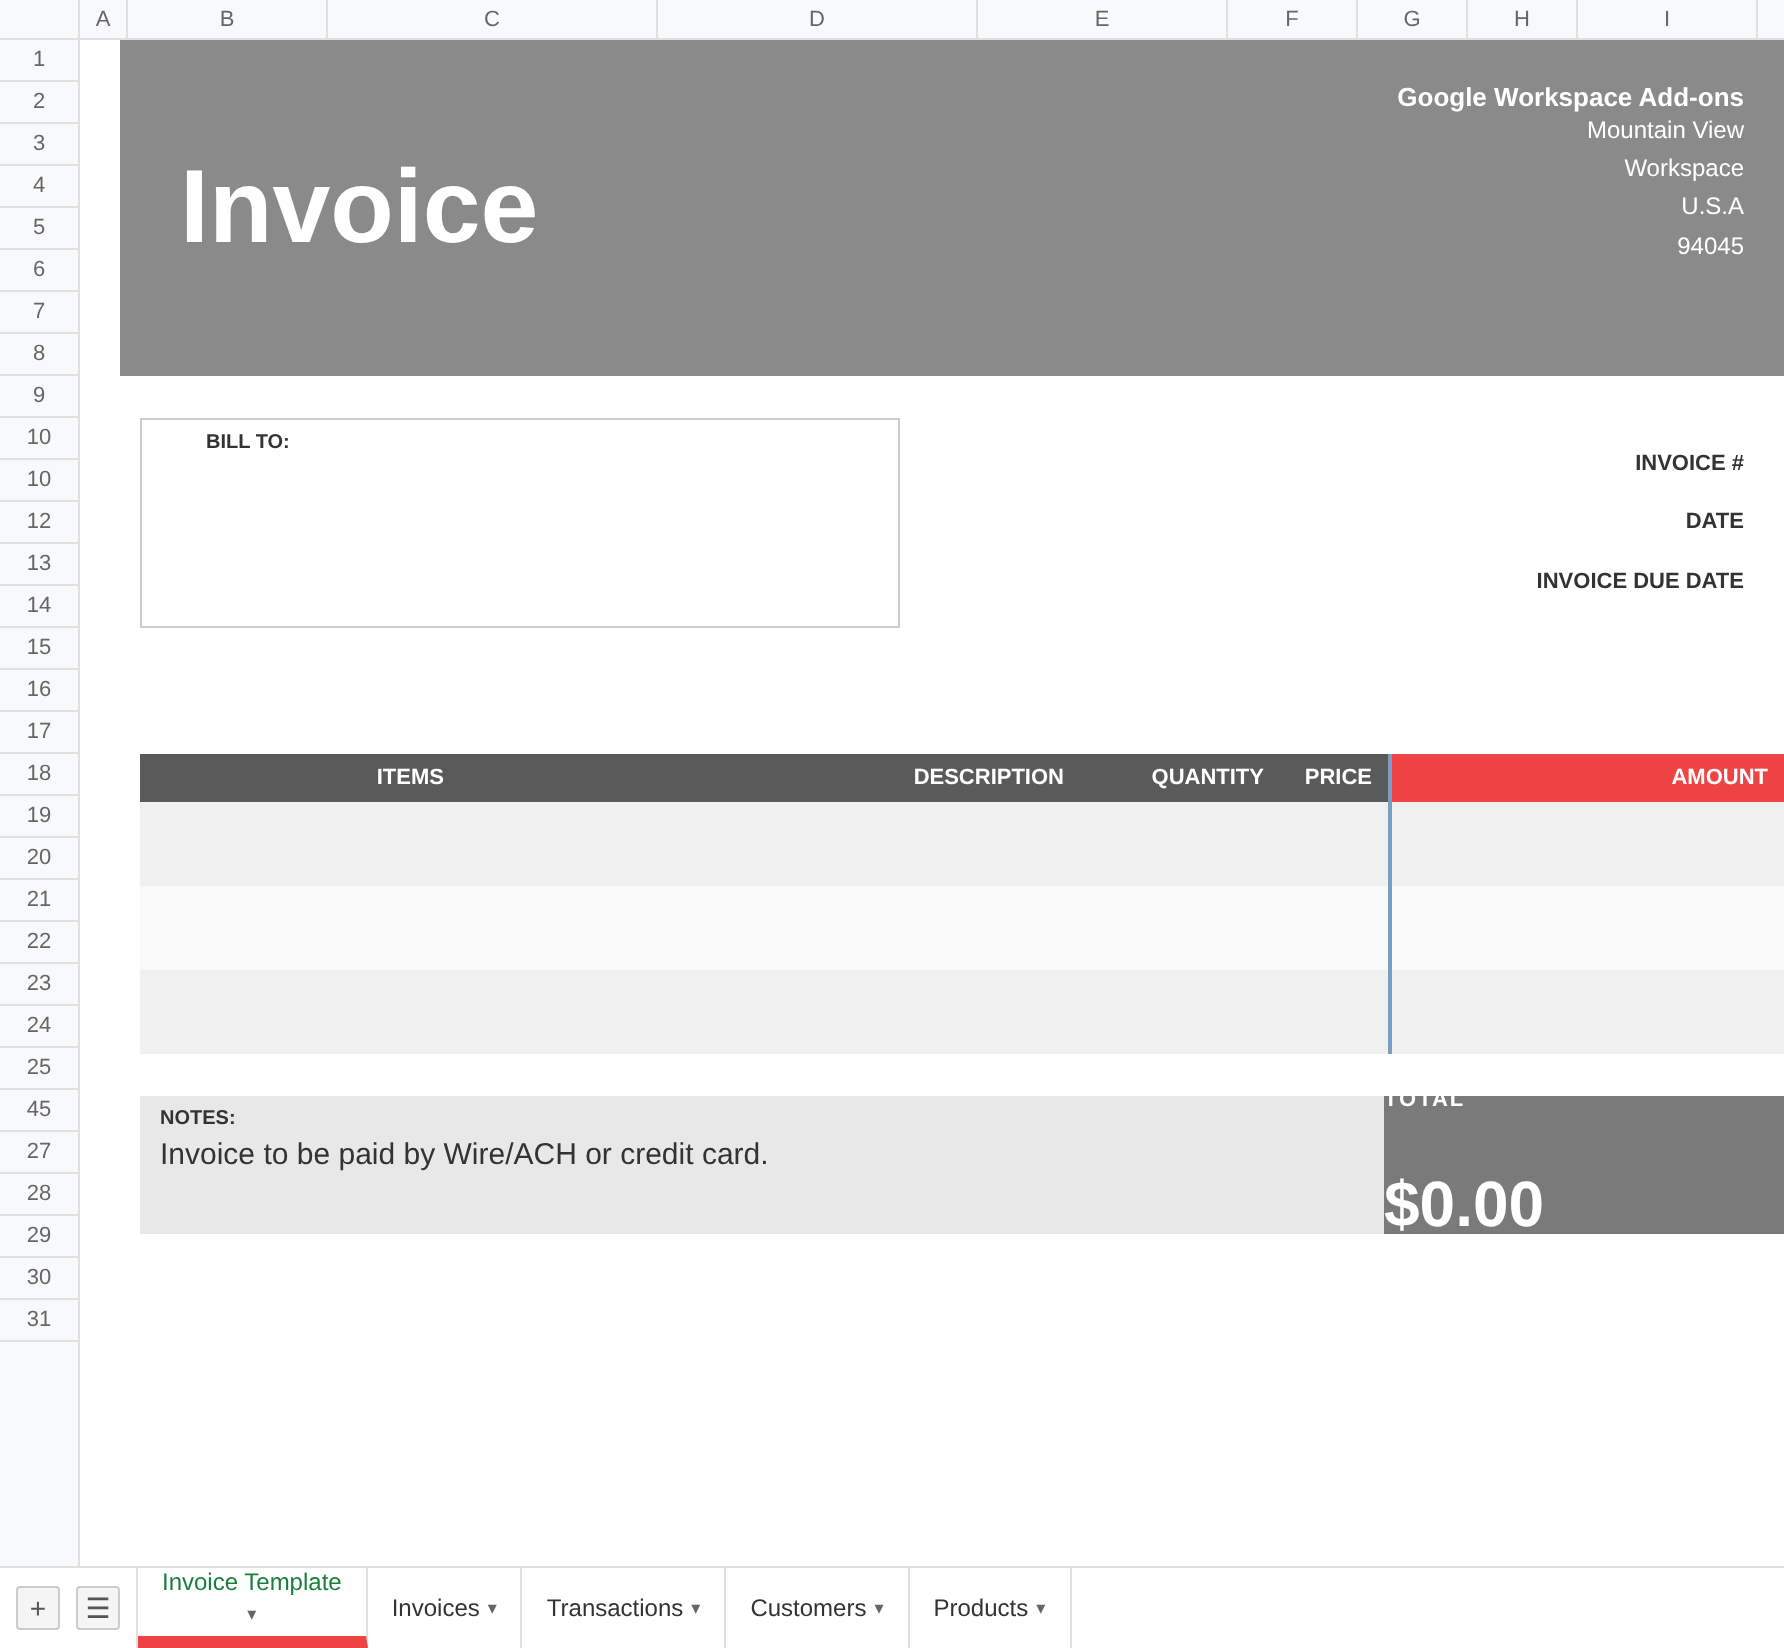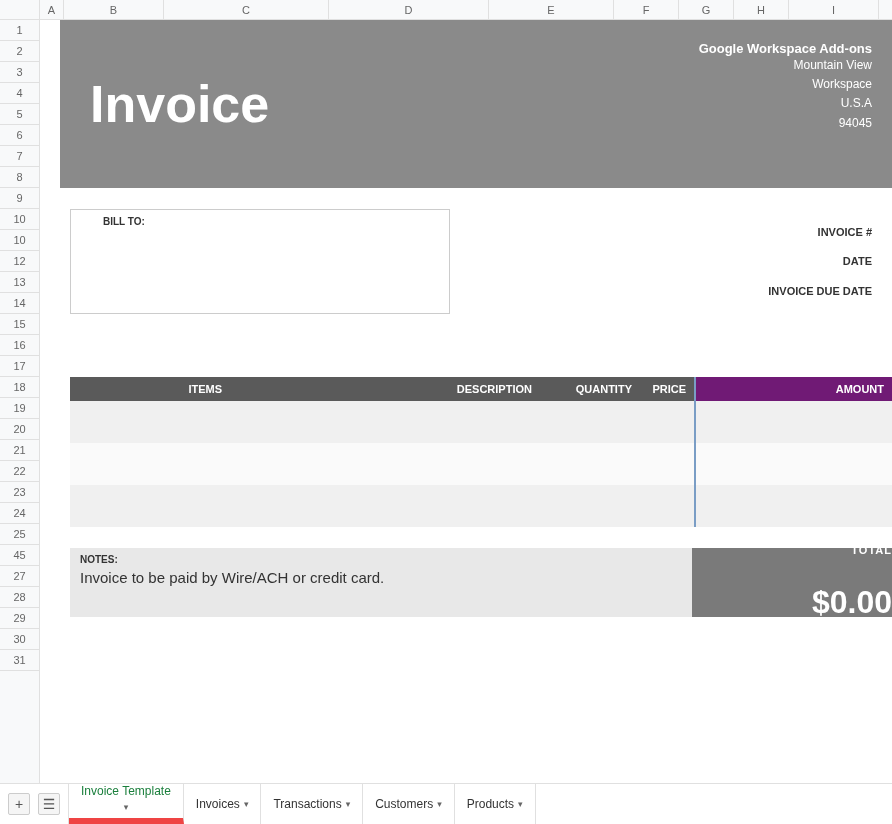--- a/index.html
+++ b/index.html
@@ -203,21 +203,21 @@
       padding: 6px 8px;
       text-align: right;
       border: none;
     }
 
     .items-table thead th.right {
       text-align: right;
     }
 
     .th-amount {
-      background: #701a75;
+      background: #ef4444;
       border-left: 2px solid #7a9dc5;
     }
 
     .items-table tbody tr {
       height: 42px;
     }
 
     .items-table tbody tr:nth-child(odd) td {
       background: #f0f0f0;
     }
@@ -269,22 +269,23 @@
       font-size: 15px;
       color: #333;
       margin-top: 4px;
     }
 
     .total-section {
       width: 200px;
       background: #7a7a7a;
       display: flex;
       flex-direction: column;
-      align-items: flex-end;
+      align-items: flex-start;
       justify-content: center;
+      padding-right: 20px;
       gap: 28px;
     }
 
     .total-label {
       font-size: 11px;
       font-weight: bold;
       color: #fff;
       letter-spacing: 1px;
     }
 

